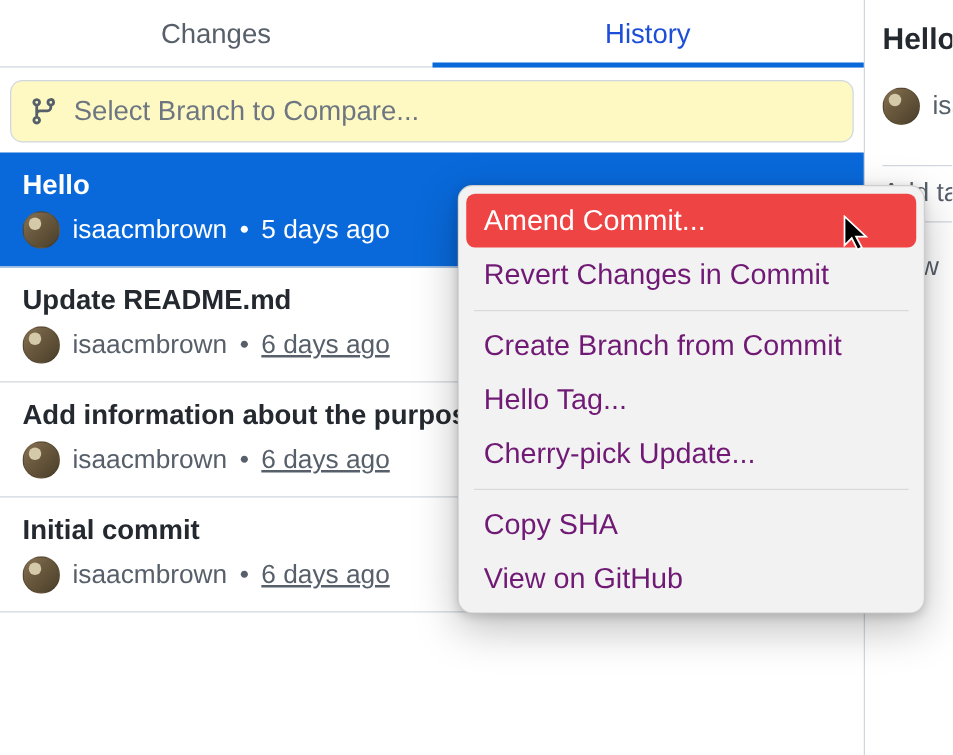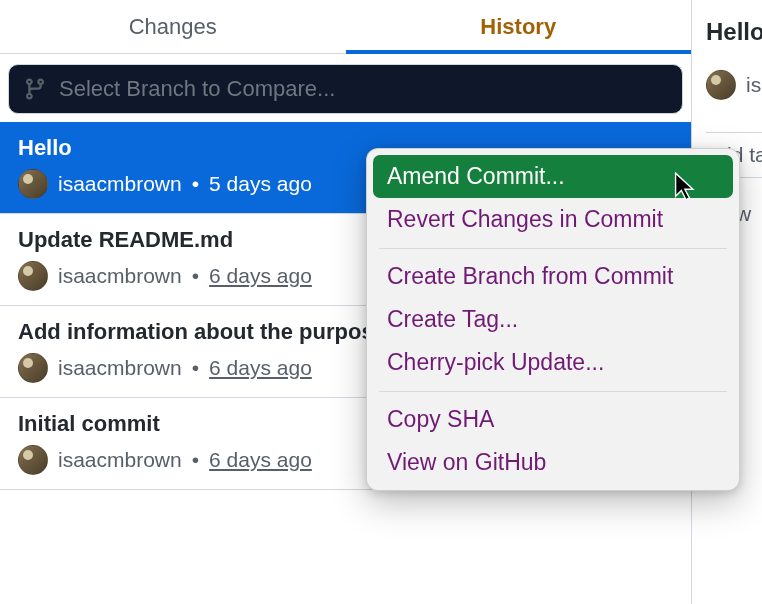--- a/index.html
+++ b/index.html
@@ -29,22 +29,22 @@
       flex: 1;
       display: flex;
       align-items: center;
       justify-content: center;
       font-size: 22px;
       color: #57606a;
       cursor: pointer;
       position: relative;
     }
     .tab.active {
-      color: #a16207;
-      font-weight: 700;
+      color: #1d4ed8;
+      font-weight: 400;
     }
     .tab.active::after {
       content: "";
       position: absolute;
       bottom: -1px;
       left: 0;
       right: 0;
       height: 4px;
       background: #0969da;
     }
@@ -52,21 +52,21 @@
       padding: 10px 8px 8px 8px;
     }
     .branch-selector {
       display: flex;
       align-items: center;
       height: 50px;
       border: 1px solid #d0d7de;
       border-radius: 10px;
       padding: 0 14px;
       cursor: pointer;
-      background: #0f172a;
+      background: #fef9c3;
     }
     .branch-selector .icon {
       color: #57606a;
       margin-right: 12px;
       display: flex;
       align-items: center;
     }
     .branch-selector .placeholder {
       color: #6e7781;
       font-size: 22px;
@@ -162,21 +162,21 @@
     }
     .menu-item {
       padding: 5px 14px;
       font-size: 23px;
       border-radius: 7px;
       cursor: pointer;
       color: #701a75;
       line-height: 1.45;
     }
     .menu-item.highlighted {
-      background: #15803d;
+      background: #ef4444;
       color: #fff;
     }
     .menu-item.disabled {
       color: #b0b0b0;
       cursor: default;
     }
     .menu-sep {
       height: 1px;
       background: #d9d9d9;
       margin: 6px 6px;
@@ -258,21 +258,21 @@
     <div class="side-tag-row truncated">Add tag</div>
     <div class="side-row truncated">View</div>
   </div>
 </div>
 
 <div class="context-menu">
   <div class="menu-item highlighted">Amend Commit...</div>
   <div class="menu-item">Revert Changes in Commit</div>
   <div class="menu-sep"></div>
   <div class="menu-item">Create Branch from Commit</div>
-  <div class="menu-item">Create Tag...</div>
+  <div class="menu-item">Hello Tag...</div>
   <div class="menu-item">Cherry-pick Update...</div>
   <div class="menu-sep"></div>
   <div class="menu-item">Copy SHA</div>
   <div class="menu-item">View on GitHub</div>
 </div>
 
 <div class="cursor">
   <svg width="24" height="30" viewBox="0 0 20 26">
     <path d="M1 1 L1 21 L6 16 L10 24 L13 22.5 L9 15 L16 15 Z" fill="black" stroke="white" stroke-width="1.2"></path>
   </svg>

